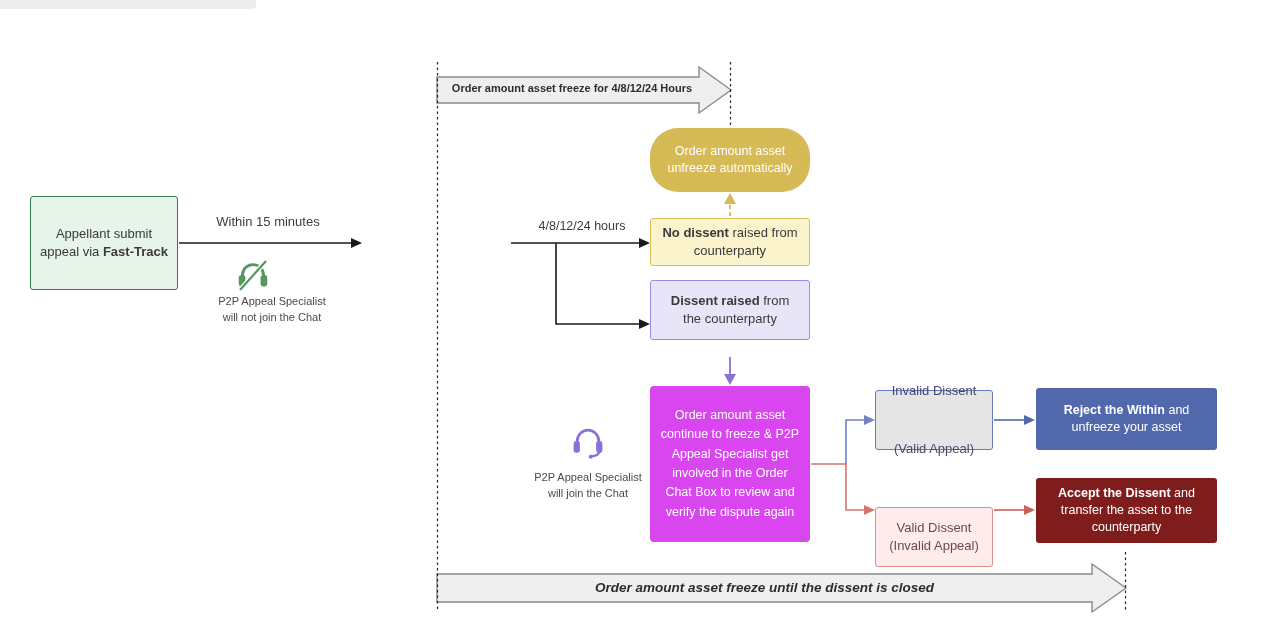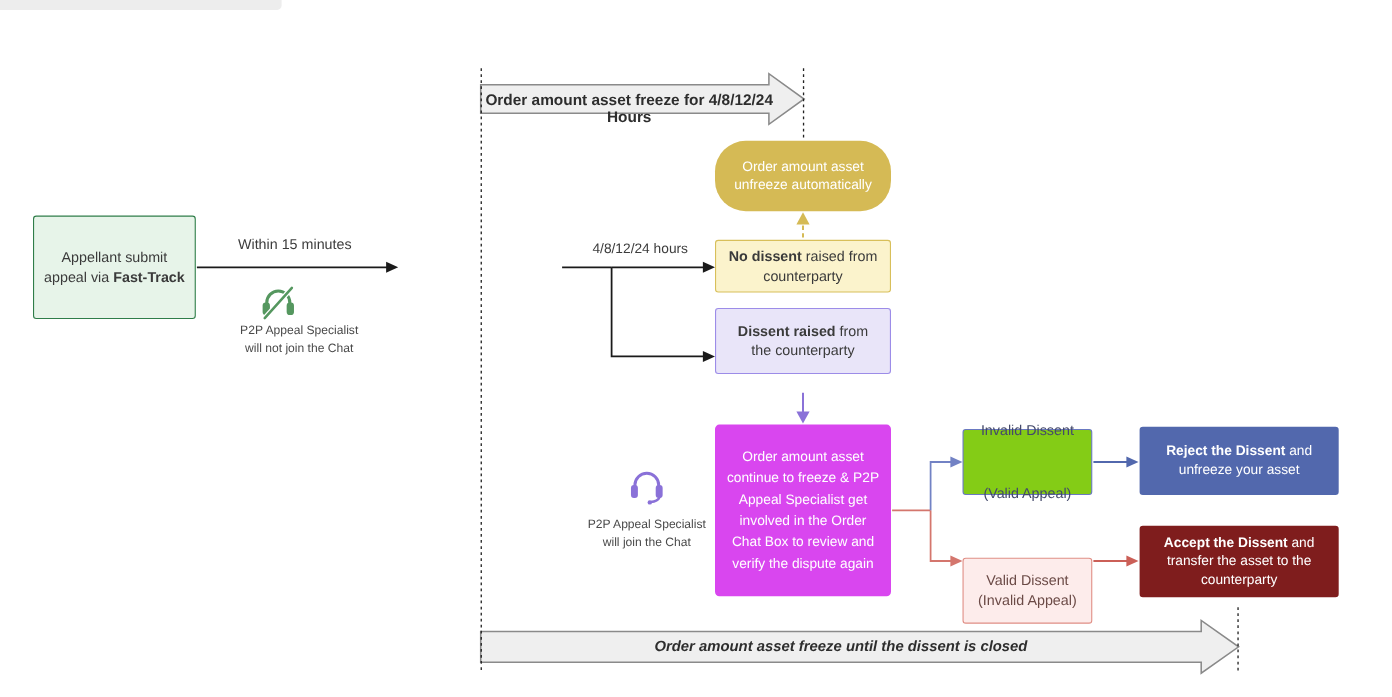--- a/index.html
+++ b/index.html
@@ -11,34 +11,34 @@
        text-align:center;border-radius:3px;font-size:13px;line-height:1.38;color:#3a3a3a;padding:4px 9px;z-index:2;}
   .b{font-weight:bold;}
   .box-appellant{left:30px;top:196px;width:148px;height:94px;background:#e7f4e9;border:1.5px solid #2f7d49;}
   .box-judgment{left:362px;top:196px;width:148px;height:96px;background:#55975f;border-radius:4px;color:#fff;}
   .box-judgment .sub{color:rgba(255,255,255,0.88);font-size:12.5px;margin-top:1px;}
   .box-judgment .ttl{font-weight:bold;font-size:13.5px;}
   .box-unfreeze{left:650px;top:128px;width:160px;height:64px;background:#d5ba55;color:#fff;font-size:12.5px;border-radius:28px;}
   .box-nodissent{left:650px;top:218px;width:160px;height:48px;background:#fbf3cc;border:1.5px solid #d8bf5a;}
   .box-dissent{left:650px;top:280px;width:160px;height:60px;background:#e9e5f9;border:1.5px solid #9c8ce8;}
   .box-freeze{left:650px;top:386px;width:160px;height:156px;background:#d946ef;color:#fff;font-size:12.5px;line-height:1.55;border-radius:4px;}
-  .box-invalid{left:875px;top:390px;width:118px;height:60px;background:#84cc16;border:1.5px solid #6a79c1;color:#44496b;gap:40px;}
+  .box-invalid{left:875px;top:390px;width:118px;height:60px;background:#e5e5e5;border:1.5px solid #6a79c1;color:#44496b;gap:40px;}
   .box-reject{left:1036px;top:388px;width:181px;height:62px;background:#5268ad;color:#fff;font-size:12.5px;}
   .box-valid{left:875px;top:480px;width:118px;height:60px;background:#fdeceb;border:1.5px solid #e08e85;color:#6b4a46;margin-top:27px;}
   .box-accept{left:1036px;top:478px;width:181px;height:65px;background:#7f1d1d;color:#fff;font-size:12.5px;}
   .lbl{position:absolute;text-align:center;color:#3c3c3c;font-size:13px;z-index:2;}
   .lbl-within{left:198px;top:214px;width:140px;}
   .lbl-hours{left:522px;top:219px;width:120px;font-size:12.5px;}
   .note{position:absolute;text-align:center;color:#4a4a4a;font-size:11px;line-height:1.45;z-index:2;}
   .note-nojoin{left:194px;top:294px;width:156px;}
   .note-join{left:510px;top:470px;width:156px;}
   .iconwrap{position:absolute;z-index:2;}
   .icon-muted{left:234px;top:256px;}
   .icon-headset{left:570px;top:422px;}
-  .arrowtext{position:absolute;font-weight:bold;color:#2d2d2d;font-size:14px;text-align:center;z-index:2;}
+  .arrowtext{position:absolute;font-weight:bold;color:#2d2d2d;font-size:11px;text-align:center;z-index:2;}
   .arrowtext-top{left:441px;top:82px;width:262px;}
   .arrowtext-bottom{left:437px;top:580px;width:655px;font-size:13.5px;font-style:italic;}
 </style>
 </head>
 <body>
 
 <div id="canvas">
 
   <svg id="connectors" width="1265" height="634" viewBox="0 0 1265 634">
 
@@ -104,21 +104,21 @@
   <div class="box box-freeze">
     <div>Order amount asset continue to freeze &amp; P2P Appeal Specialist get involved in the Order Chat Box to review and verify the dispute again</div>
   </div>
 
   <div class="box box-invalid">
     <div>Invalid Dissent</div>
     <div>(Valid Appeal)</div>
   </div>
 
   <div class="box box-reject">
-    <div><span class="b">Reject the Dissent</span><span> and unfreeze your asset</span></div>
+    <div><span class="b">Reject the Within</span><span> and unfreeze your asset</span></div>
   </div>
 
   <div class="box box-valid">
     <div>Valid Dissent</div>
     <div>(Invalid Appeal)</div>
   </div>
 
   <div class="box box-accept">
     <div><span class="b">Accept the Dissent</span><span> and transfer the asset to the counterparty</span></div>
   </div>

